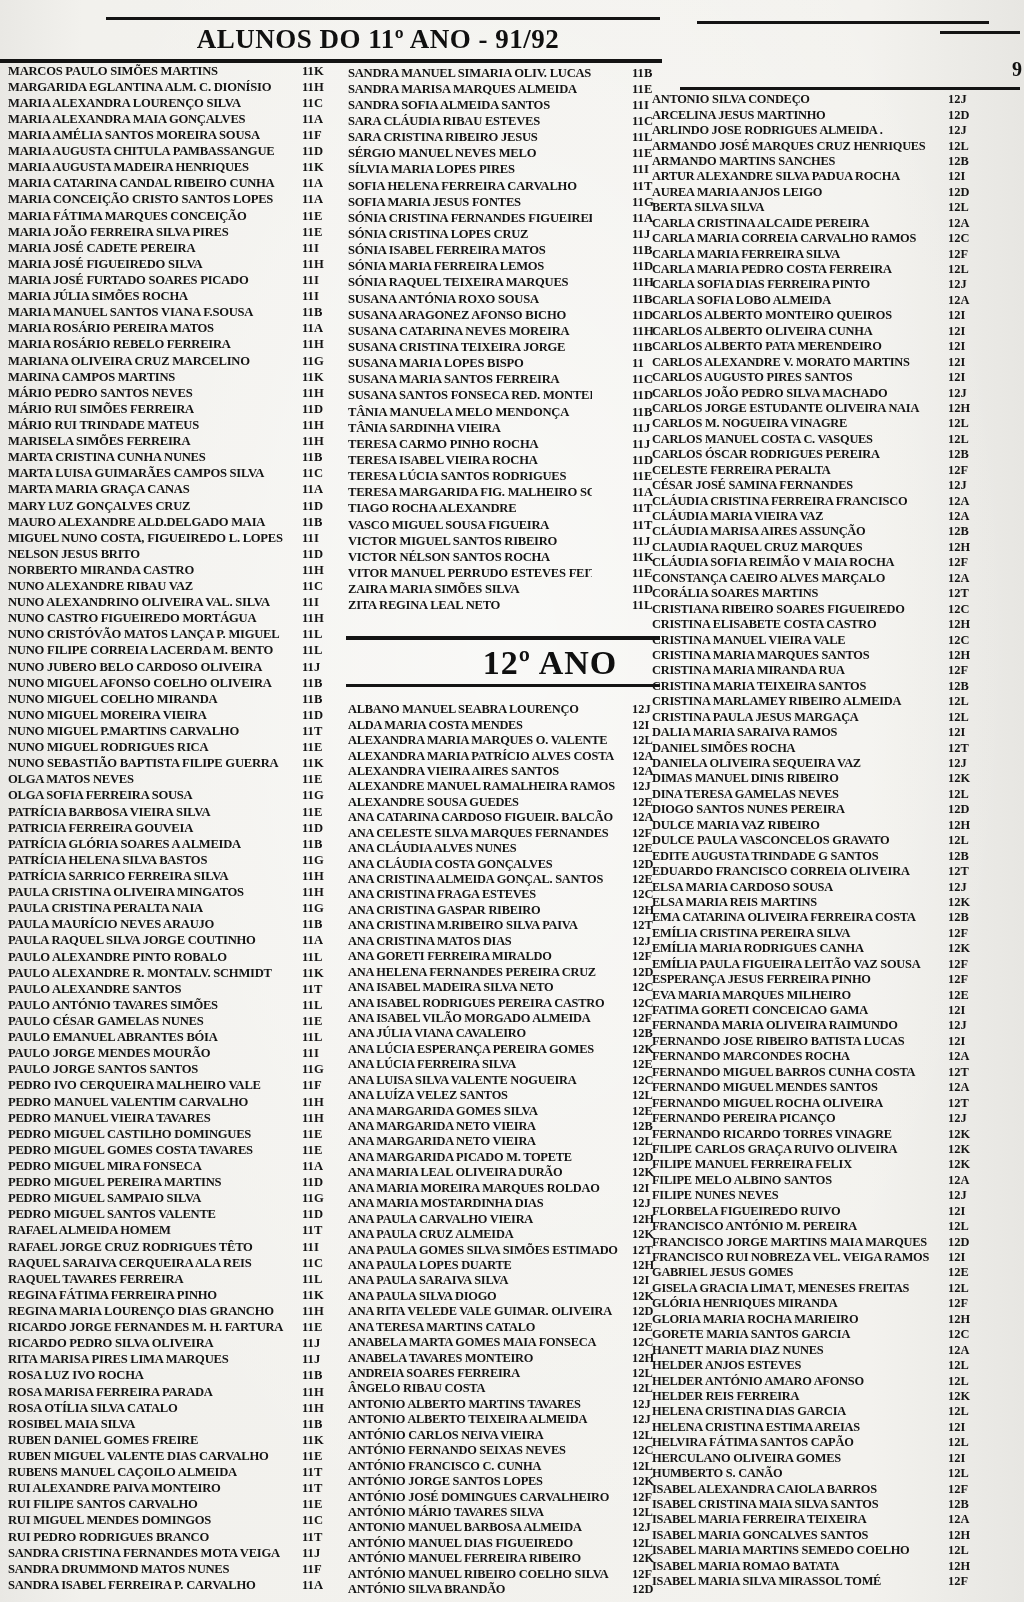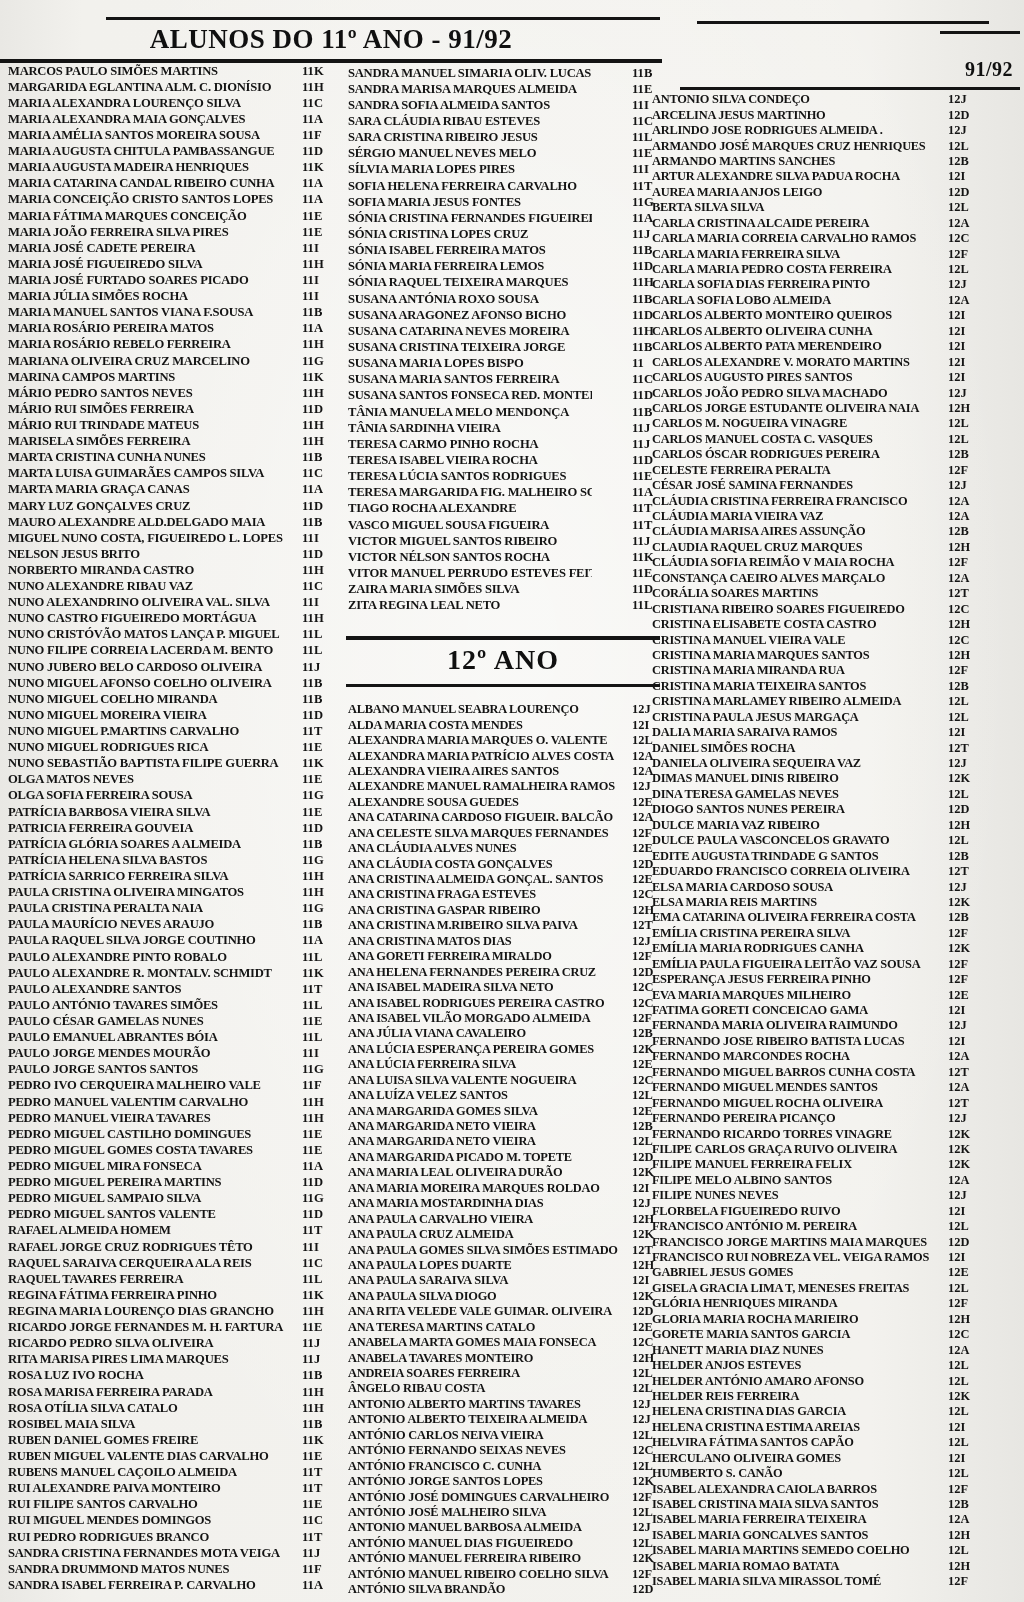--- a/index.html
+++ b/index.html
@@ -8,26 +8,26 @@
     position:relative;width:1024px;height:1602px;margin:0 auto;
     background:
       radial-gradient(ellipse at 50% 40%, rgba(255,255,255,.55), rgba(0,0,0,0) 70%),
       linear-gradient(90deg,#e9e8e4 0%, #f2f1ed 8%, #f3f2ee 85%, #e7e6e2 100%),
       #f1f0ec;
     overflow:hidden;color:#141414;
   }
   .rule{position:absolute;background:#141414;}
   .title{
     position:absolute;font-weight:bold;text-align:center;
-    letter-spacing:.5px;color:#101010;white-space:nowrap;
+    letter-spacing:.5px;color:#101010;white-space:nowrap;padding-left:47px;
   }
   .t11{left:0;width:662px;top:24px;font-size:27px;}
   .t12a{left:683px;width:330px;top:26px;font-size:25px;}
   .t12b{left:683px;width:330px;top:58px;font-size:20px;text-align:right;}
-  .tmid{left:346px;width:314px;top:644px;font-size:28px;letter-spacing:1px;}
+  .tmid{left:346px;width:314px;top:644px;font-size:34px;letter-spacing:1px;}
   .list{position:absolute;}
   .row{display:flex;align-items:center;overflow:hidden;}
   .row .n{
     flex:1 1 auto;min-width:0;white-space:nowrap;overflow:hidden;
     font-weight:bold;letter-spacing:-0.25px;
   }
   .row .c{flex:0 0 auto;font-weight:bold;text-align:left;letter-spacing:0;}
   .col1{left:8px;top:63px;width:330px;}
   .col1 .row{height:16.12px;font-size:12.6px;}
   .col1 .c{width:36px;}
@@ -966,21 +966,21 @@
         <span class="n">ANTÓNIO JORGE SANTOS LOPES</span>
         <span class="c">12K</span>
       </div>
 
       <div class="row">
         <span class="n">ANTÓNIO JOSÉ DOMINGUES CARVALHEIRO</span>
         <span class="c">12F</span>
       </div>
 
       <div class="row">
-        <span class="n">ANTÓNIO JOSÉ MALHEIRO SILVA</span>
+        <span class="n">ANTÓNIO MÁRIO TAVARES SILVA</span>
         <span class="c">12L</span>
       </div>
 
       <div class="row">
         <span class="n">ANTONIO MANUEL BARBOSA ALMEIDA</span>
         <span class="c">12J</span>
       </div>
 
       <div class="row">
         <span class="n">ANTÓNIO MANUEL DIAS FIGUEIREDO</span>

